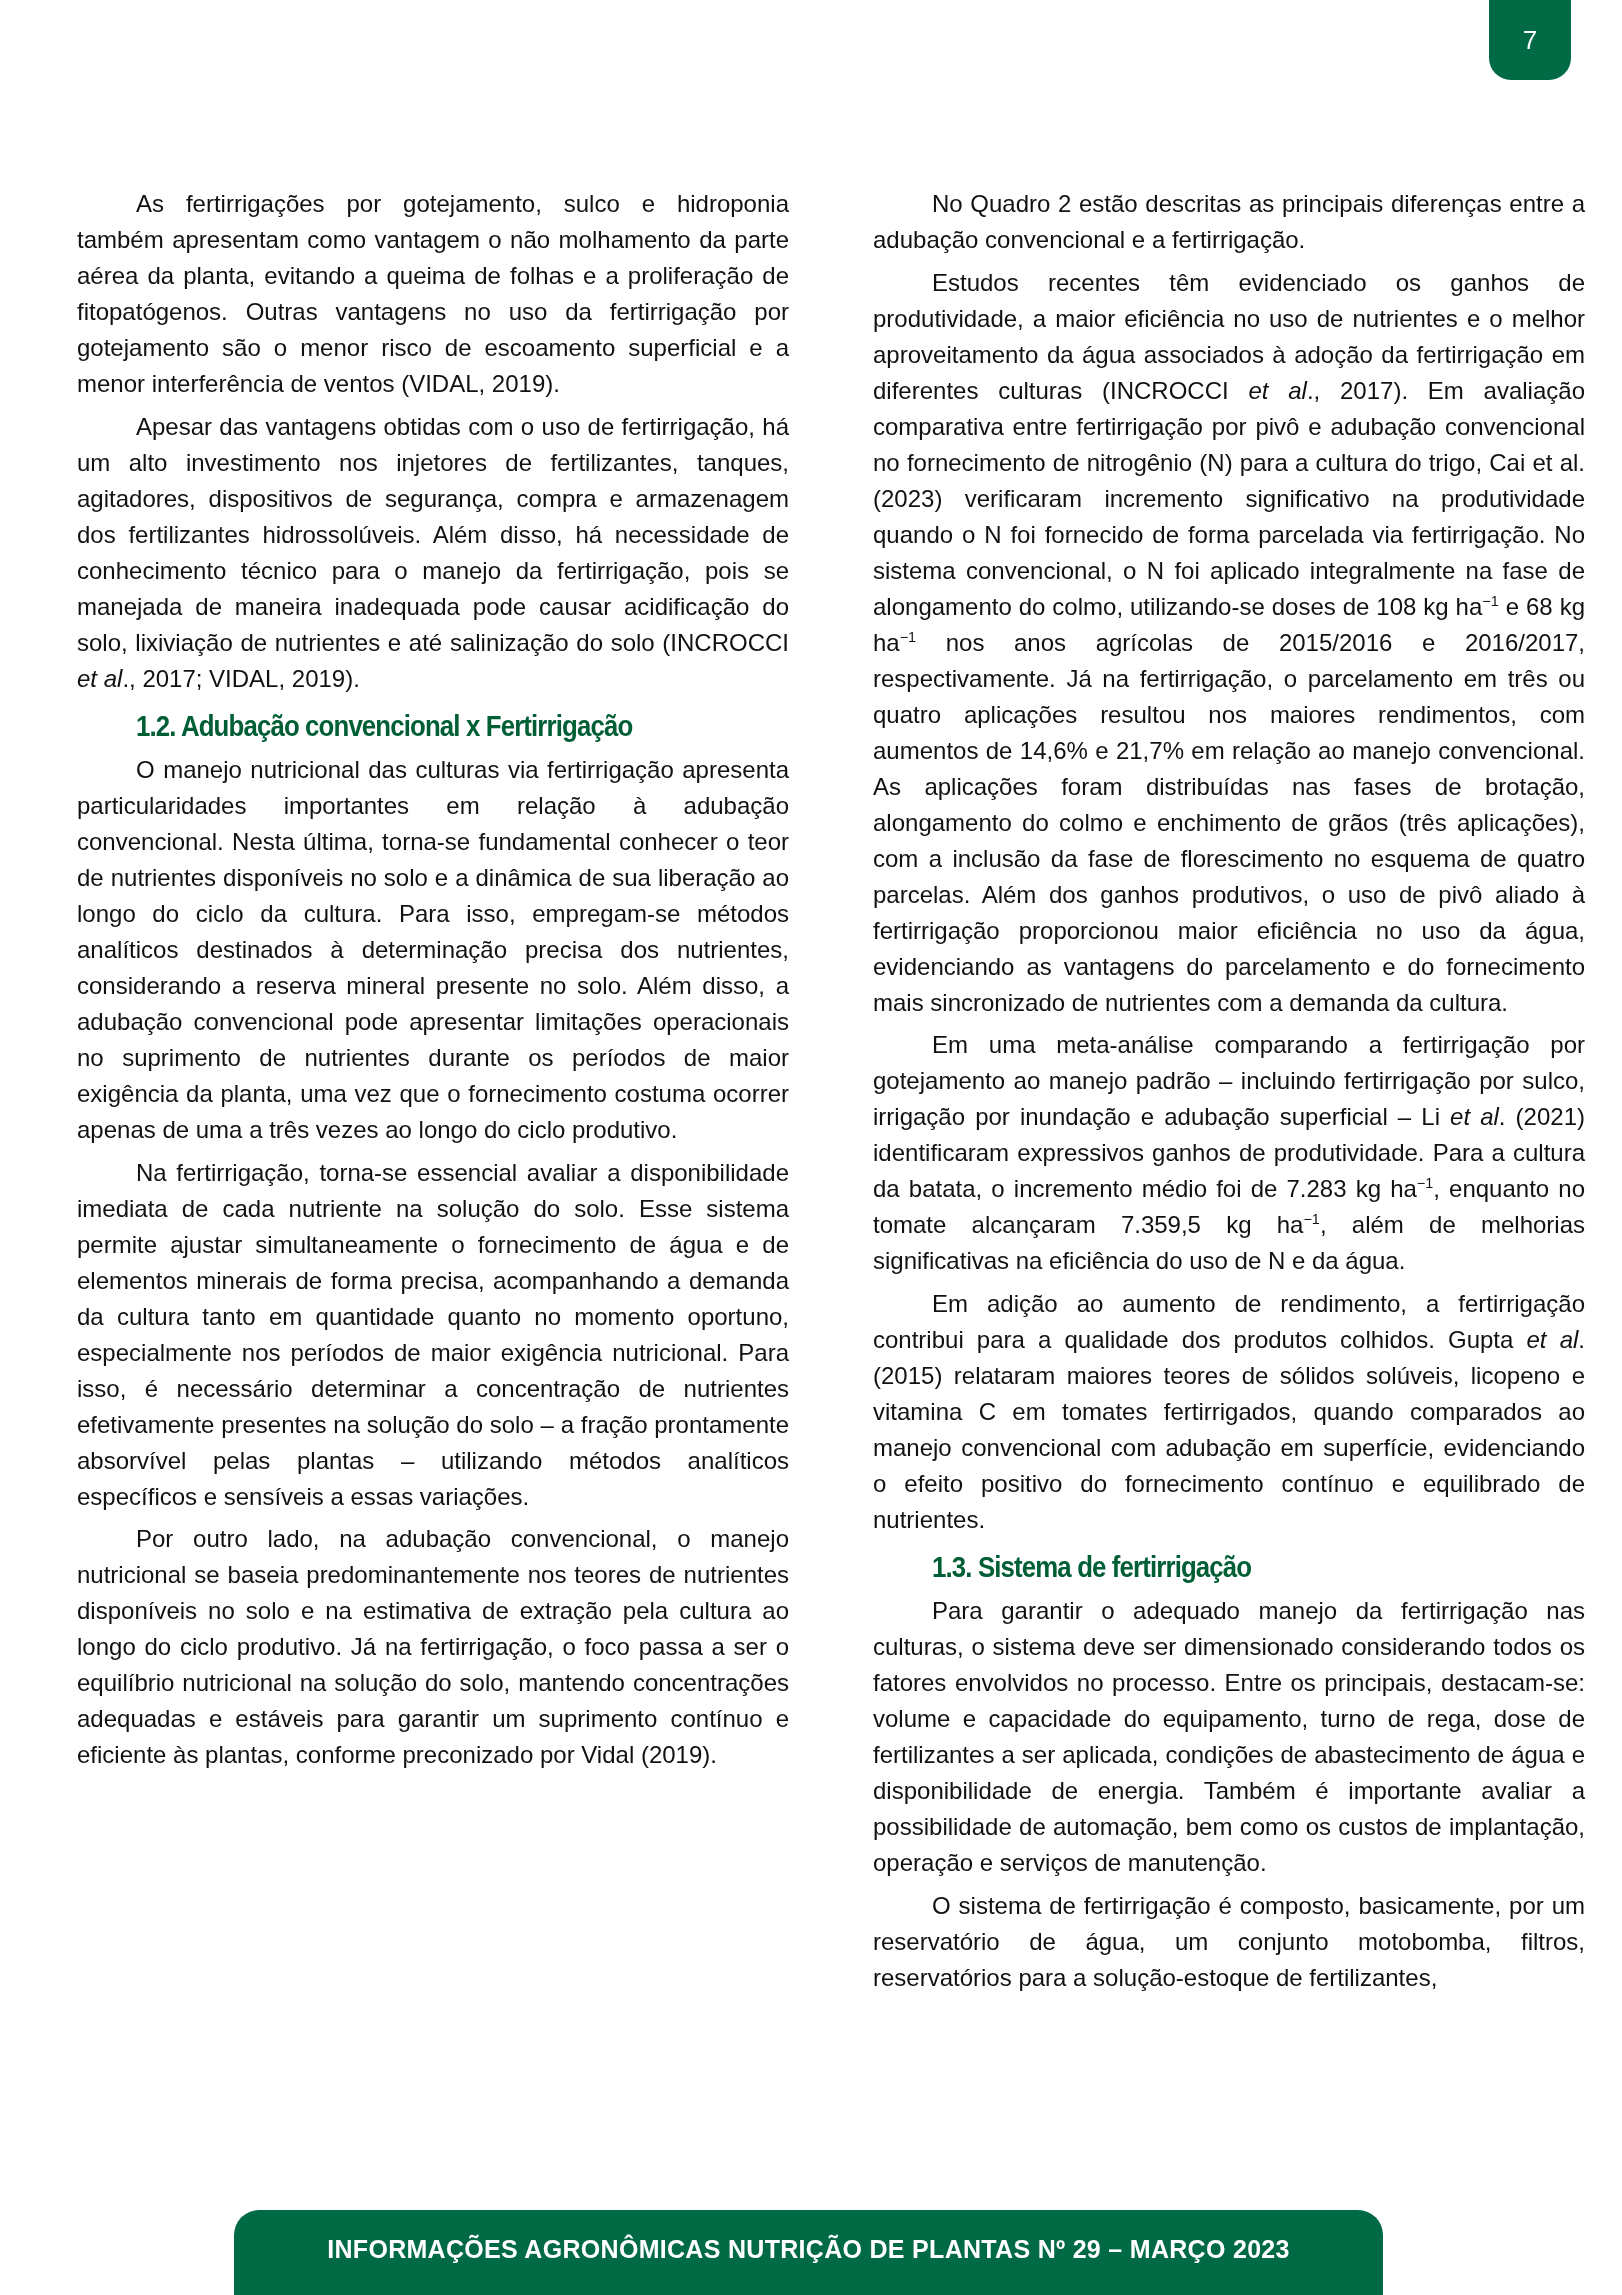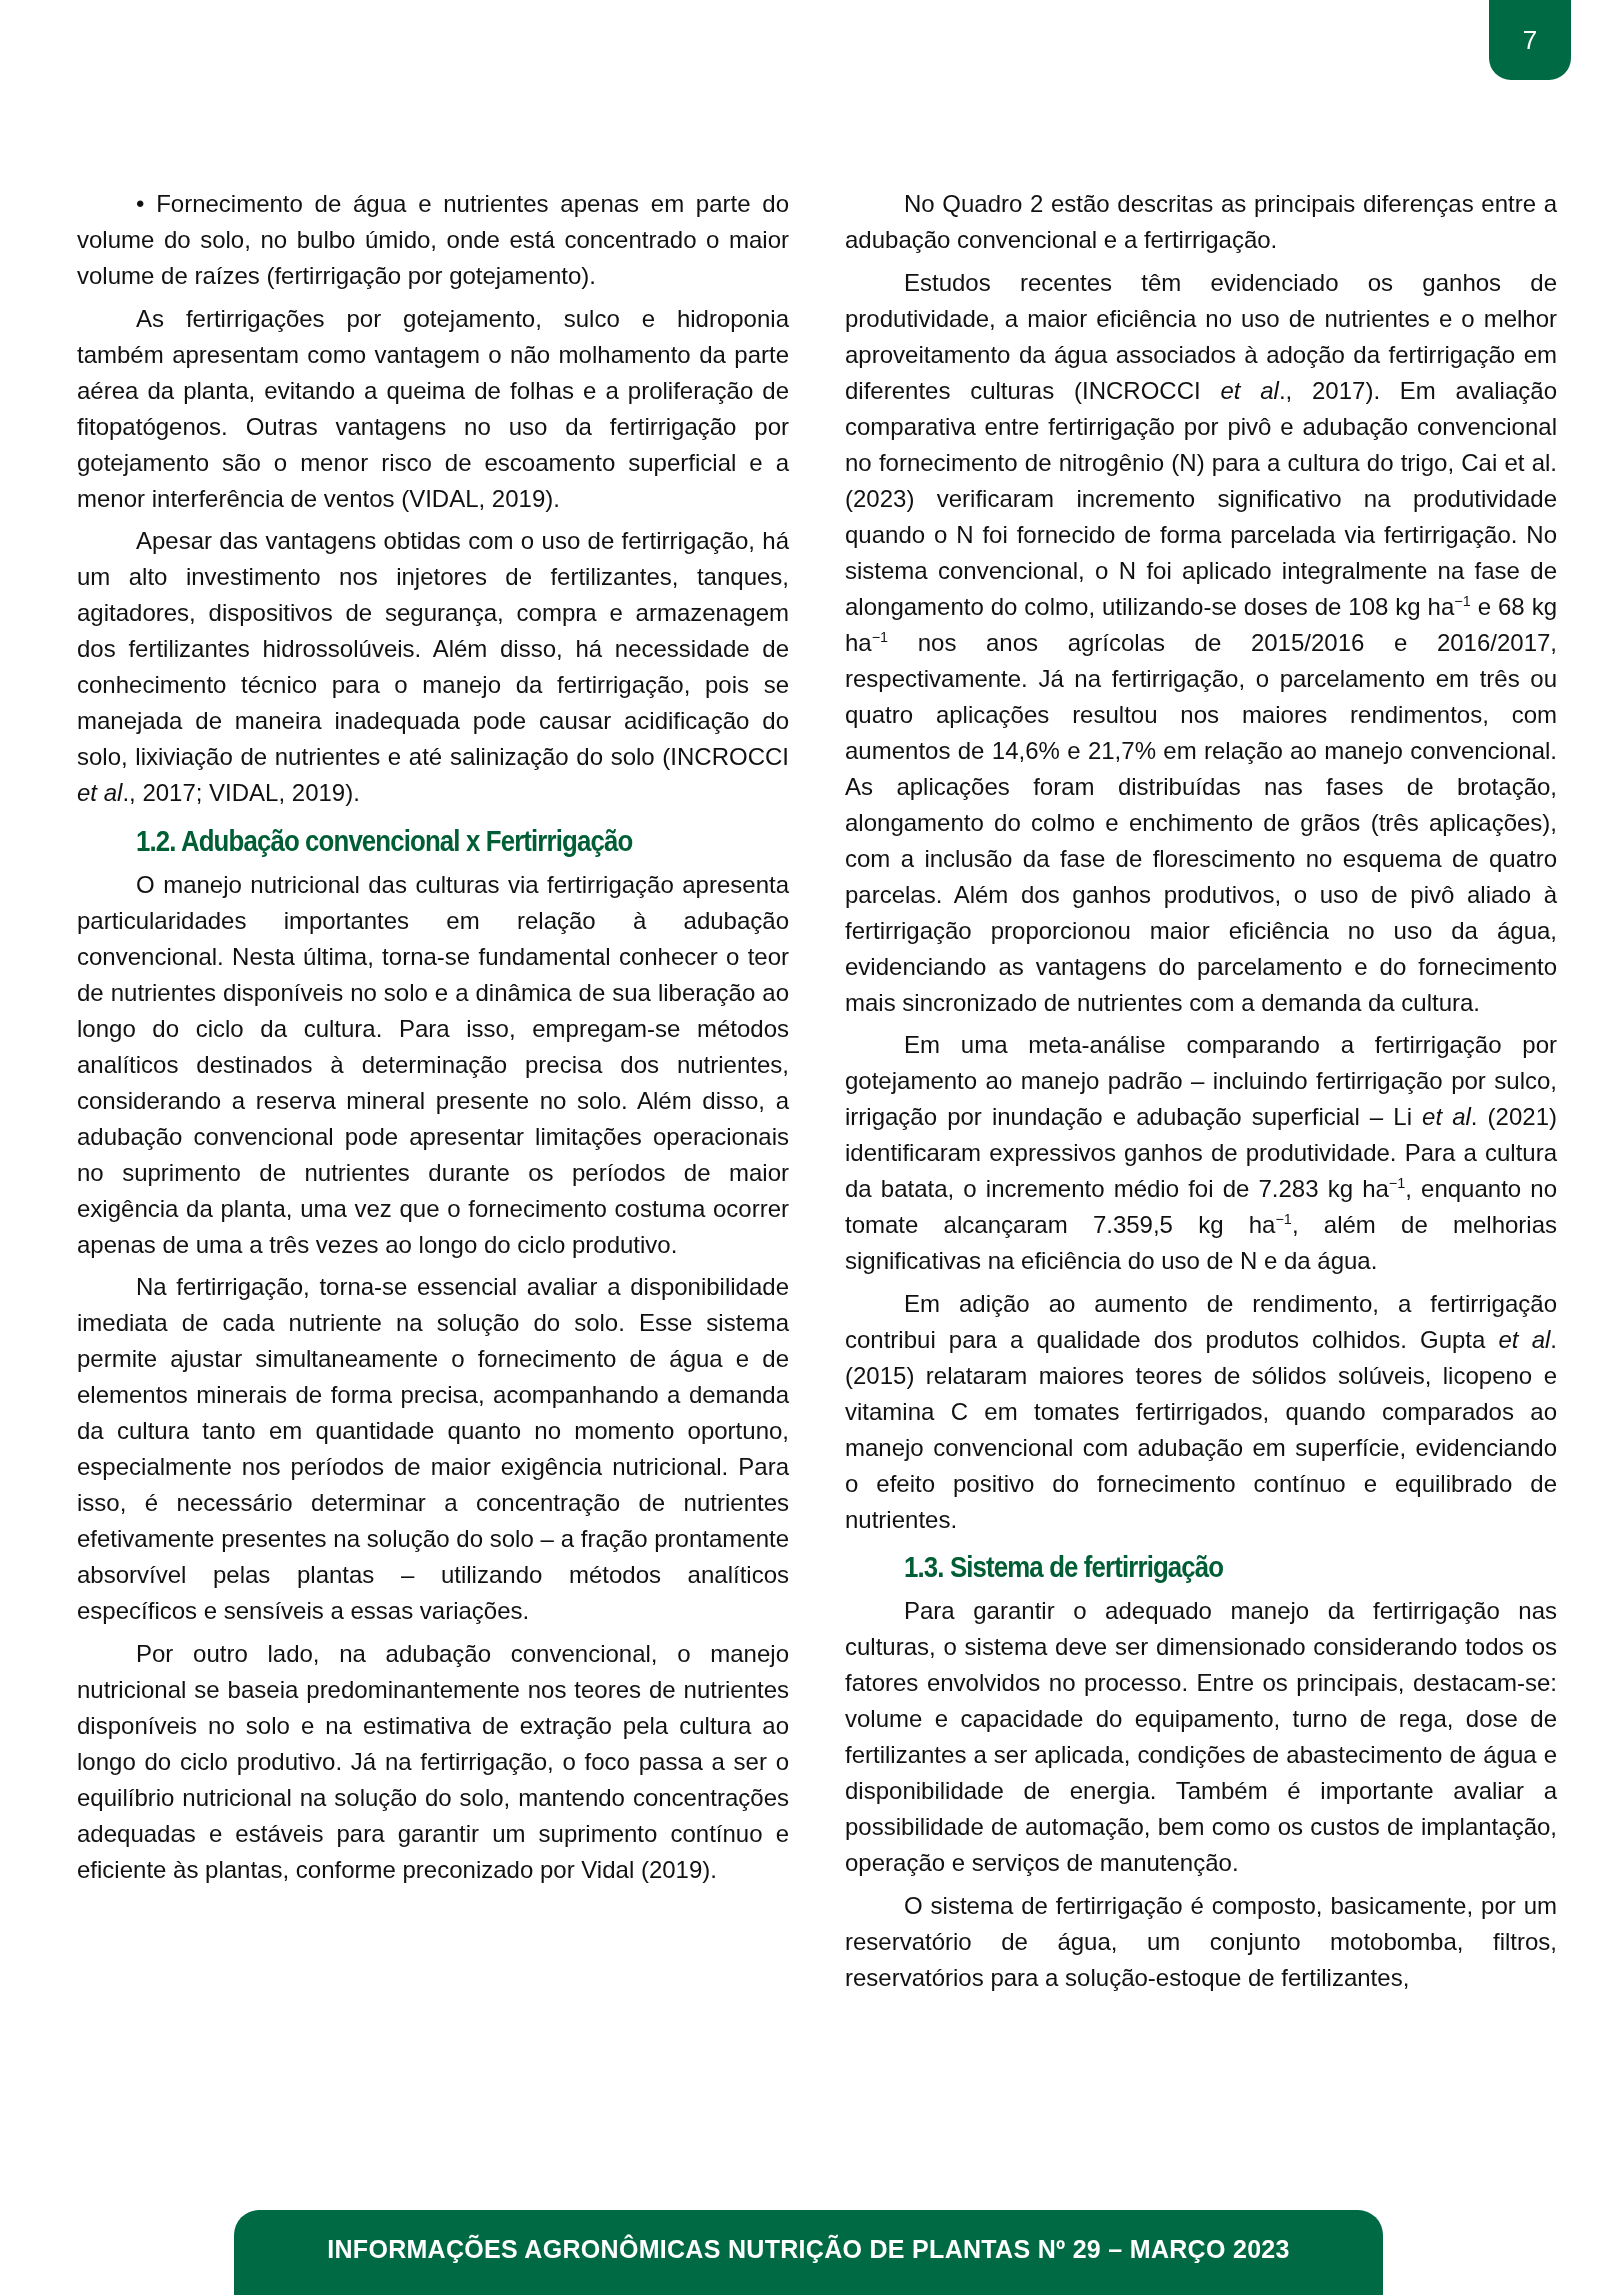--- a/index.html
+++ b/index.html
@@ -1,35 +1,34 @@
 <!DOCTYPE html>
 <html style="font-size:10.5px"><head>
 <meta charset="utf-8">
 <style>
   html, body { margin: 0; padding: 0; background: #ffffff; }
   body { width: 1623px; height: 2295px; position: relative; overflow: hidden; font-family: "Liberation Sans", sans-serif; color: #111; }
   .page-tab { position: absolute; left: 1489px; top: 0; width: 82px; height: 80px; background: #006a45; border-radius: 0 0 22px 22px; color: #fff; font-size: 26px; display: flex; align-items: center; justify-content: center; font-family: "Liberation Sans", sans-serif; }
   .col { position: absolute; top: 186px; width: 712px; font-size: 24px; line-height: 36px; text-align: justify; }
   .col.left { left: 77px; }
-  .col.right { left: 845px; }
+  .col.right { left: 873px; }
   .col p { margin: 0 0 6.5px 0; text-indent: 59px; }
   .col p.bullet { text-indent: 59px; }
   h2.sec { color: #005e35; font-family: "Liberation Sans", sans-serif; font-weight: bold; font-size: 30px; margin: 11.8px 0 7.9px 59px; letter-spacing: -1px; transform: scaleX(0.86); transform-origin: left; white-space: nowrap; }
   sup { font-size: 14.4px; line-height: 0; }
   .footer { position: absolute; left: 234px; top: 2210px; width: 1149px; height: 92px; background: #006a45; border-radius: 25px 25px 0 0; color: #fff; font-weight: bold; font-size: 25px; display: flex; align-items: center; justify-content: center; padding-bottom: 13px; box-sizing: border-box; letter-spacing: 0.3px; }
 </style>
 </head>
 <body>
 
 <div class="page-tab">
     <span>7</span>
   </div>
 
 <div class="col left">
-  <p class="bullet">• Fornecimento de água e nutrientes apenas em parte do volume do solo, no bulbo úmido, onde está concentrado o maior volume de raízes (fertirrigação por gotejamento).</p>
   <p>As fertirrigações por gotejamento, sulco e hidroponia também apresentam como vantagem o não molhamento da parte aérea da planta, evitando a queima de folhas e a proliferação de fitopatógenos. Outras vantagens no uso da fertirrigação por gotejamento são o menor risco de escoamento superficial e a menor interferência de ventos (VIDAL, 2019).</p>
   <p><span>Apesar das vantagens obtidas com o uso de fertirrigação, há um alto investimento nos injetores de fertilizantes, tanques, agitadores, dispositivos de segurança, compra e armazenagem dos fertilizantes hidrossolúveis. Além disso, há necessidade de conhecimento técnico para o manejo da fertirrigação, pois se manejada de maneira inadequada pode causar acidificação do solo, lixiviação de nutrientes e até salinização do solo (INCROCCI </span><i>et al</i><span>., 2017; VIDAL, 2019).</span></p>
   <h2 class="sec">1.2. Adubação convencional x Fertirrigação</h2>
   <p>O manejo nutricional das culturas via fertirrigação apresenta particularidades importantes em relação à adubação convencional. Nesta última, torna-se fundamental conhecer o teor de nutrientes disponíveis no solo e a dinâmica de sua liberação ao longo do ciclo da cultura. Para isso, empregam-se métodos analíticos destinados à determinação precisa dos nutrientes, considerando a reserva mineral presente no solo. Além disso, a adubação convencional pode apresentar limitações operacionais no suprimento de nutrientes durante os períodos de maior exigência da planta, uma vez que o fornecimento costuma ocorrer apenas de uma a três vezes ao longo do ciclo produtivo.</p>
   <p>Na fertirrigação, torna-se essencial avaliar a disponibilidade imediata de cada nutriente na solução do solo. Esse sistema permite ajustar simultaneamente o fornecimento de água e de elementos minerais de forma precisa, acompanhando a demanda da cultura tanto em quantidade quanto no momento oportuno, especialmente nos períodos de maior exigência nutricional. Para isso, é necessário determinar a concentração de nutrientes efetivamente presentes na solução do solo – a fração prontamente absorvível pelas plantas – utilizando métodos analíticos específicos e sensíveis a essas variações.</p>
   <p>Por outro lado, na adubação convencional, o manejo nutricional se baseia predominantemente nos teores de nutrientes disponíveis no solo e na estimativa de extração pela cultura ao longo do ciclo produtivo. Já na fertirrigação, o foco passa a ser o equilíbrio nutricional na solução do solo, mantendo concentrações adequadas e estáveis para garantir um suprimento contínuo e eficiente às plantas, conforme preconizado por Vidal (2019).</p>
 </div>
 
 <div class="col right">
   <p>No Quadro 2 estão descritas as principais diferenças entre a adubação convencional e a fertirrigação.</p>

